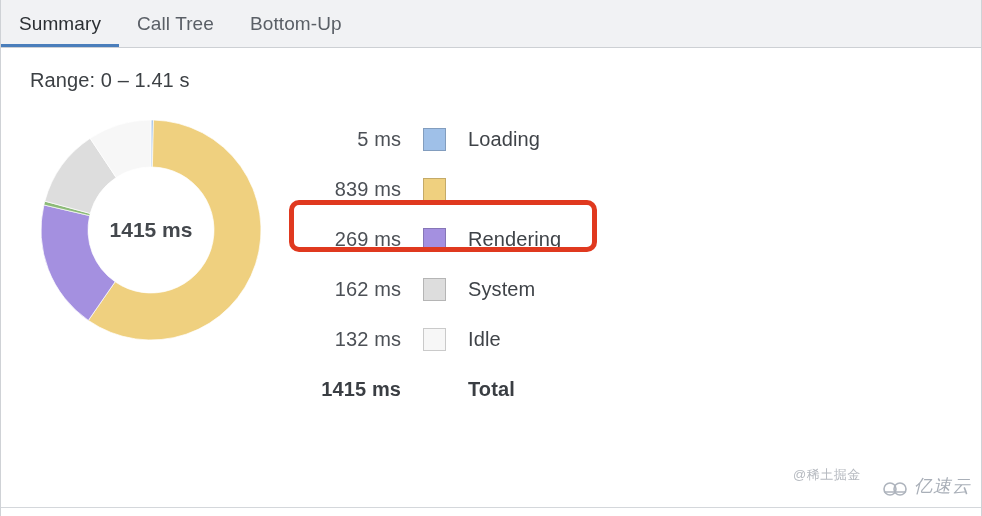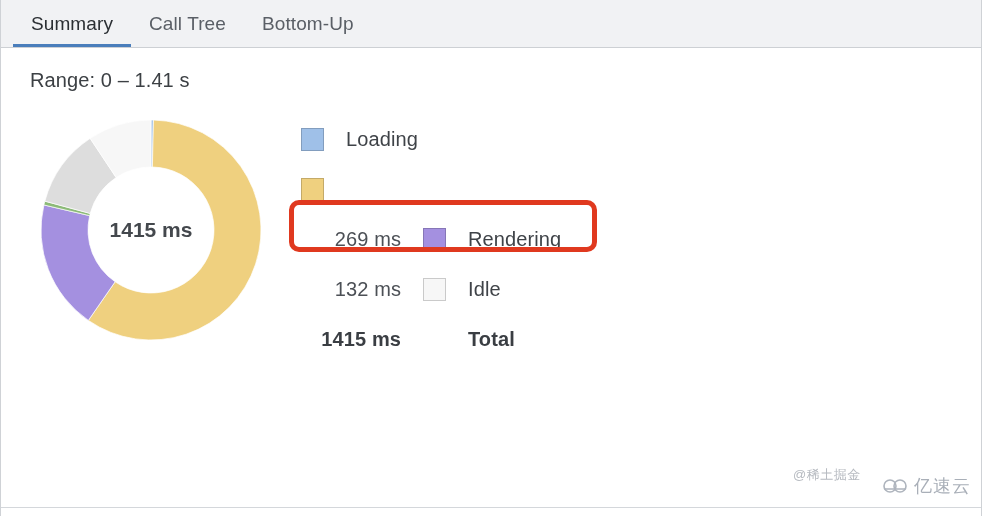--- a/index.html
+++ b/index.html
@@ -25,21 +25,21 @@
     border-right: 1px solid #cfd2d6;
   }
 
   
   .tabbar {
     height: 48px;
     background: #f1f2f4;
     border-bottom: 1px solid #cdd0d4;
     display: flex;
     align-items: stretch;
-    padding-left: 12px;
+    padding-left: 0;
     box-sizing: border-box;
   }
   .tab {
     position: relative;
     display: flex;
     align-items: center;
     padding: 0 18px;
     font-size: 19px;
     color: #5a5f66;
     letter-spacing: 0.1px;
@@ -167,23 +167,24 @@
     letter-spacing: 0.5px;
     white-space: nowrap;
     overflow: hidden;
     width: 84px;
   }
   .watermark-logo {
     position: absolute;
     right: 10px;
     top: 474px;
     display: flex;
-    align-items: center;
+    align-items: flex-end;
     gap: 5px;
     color: #aeb4bd;
+    font-style: italic;
   }
   .watermark-logo .wm-name {
     font-size: 18px;
     letter-spacing: 1px;
     color: #a9afb8;
   }
 
   
   .bottom-strip {
     position: absolute;
@@ -228,35 +229,42 @@
               <path d="M -60.84594530776368 -91.63935257085043 A 110 110 0 0 1 7.749295398108244e-14 -110 L 4.43823281891654e-14 -63 A 63 63 0 0 0 -34.84813231262829 -52.48435647239616 Z" fill="#f7f7f7" stroke="#ffffff" stroke-width="0.7"></path>
             </g>
         </svg>
         <div class="donut-center">1415 ms</div>
       </div>
     </div>
 
     <div class="legend">
 
       <div class="legend-row">
+        <div class="legend-value">5 ms</div>
         <div class="legend-swatch" style="background: rgb(159, 192, 232);"></div>
         <div class="legend-label">Loading</div>
       </div>
 
       <div class="legend-row">
+        <div class="legend-value">839 ms</div>
         <div class="legend-swatch" style="background: rgb(239, 208, 127);"></div>
       </div>
 
       <div class="legend-row">
         <div class="legend-value">269 ms</div>
         <div class="legend-swatch" style="background: rgb(164, 144, 224);"></div>
         <div class="legend-label">Rendering</div>
       </div>
 
 
+      <div class="legend-row">
+        <div class="legend-value">162 ms</div>
+        <div class="legend-swatch" style="background: rgb(221, 221, 221);"></div>
+        <div class="legend-label">System</div>
+      </div>
 
       <div class="legend-row">
         <div class="legend-value">132 ms</div>
         <div class="legend-swatch" style="background: rgb(247, 247, 247);"></div>
         <div class="legend-label">Idle</div>
       </div>
 
       <div class="legend-row total">
         <div class="legend-value">1415 ms</div>
         <div class="legend-spacer"></div>

